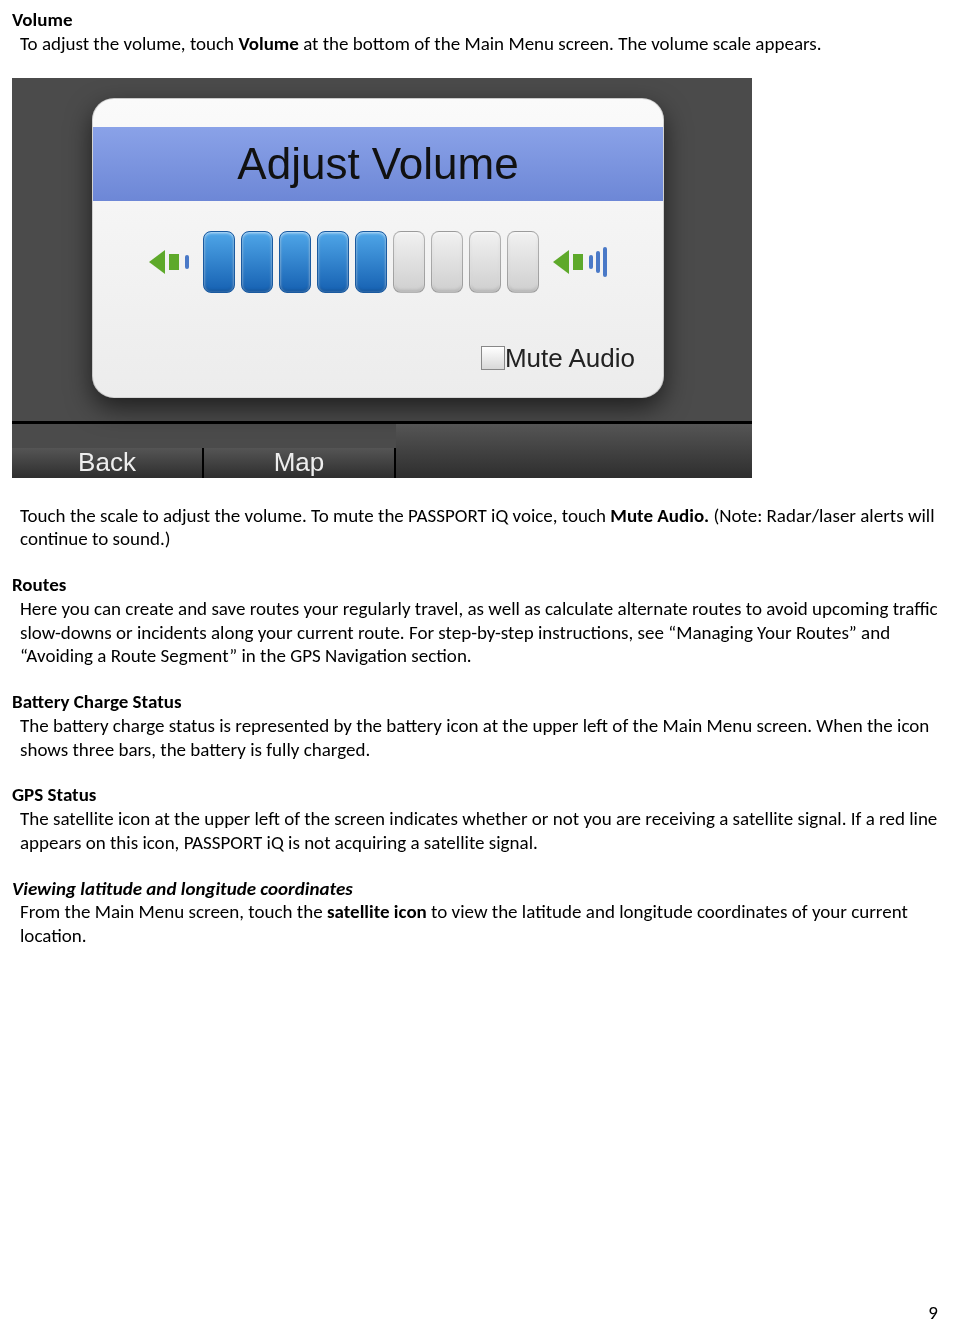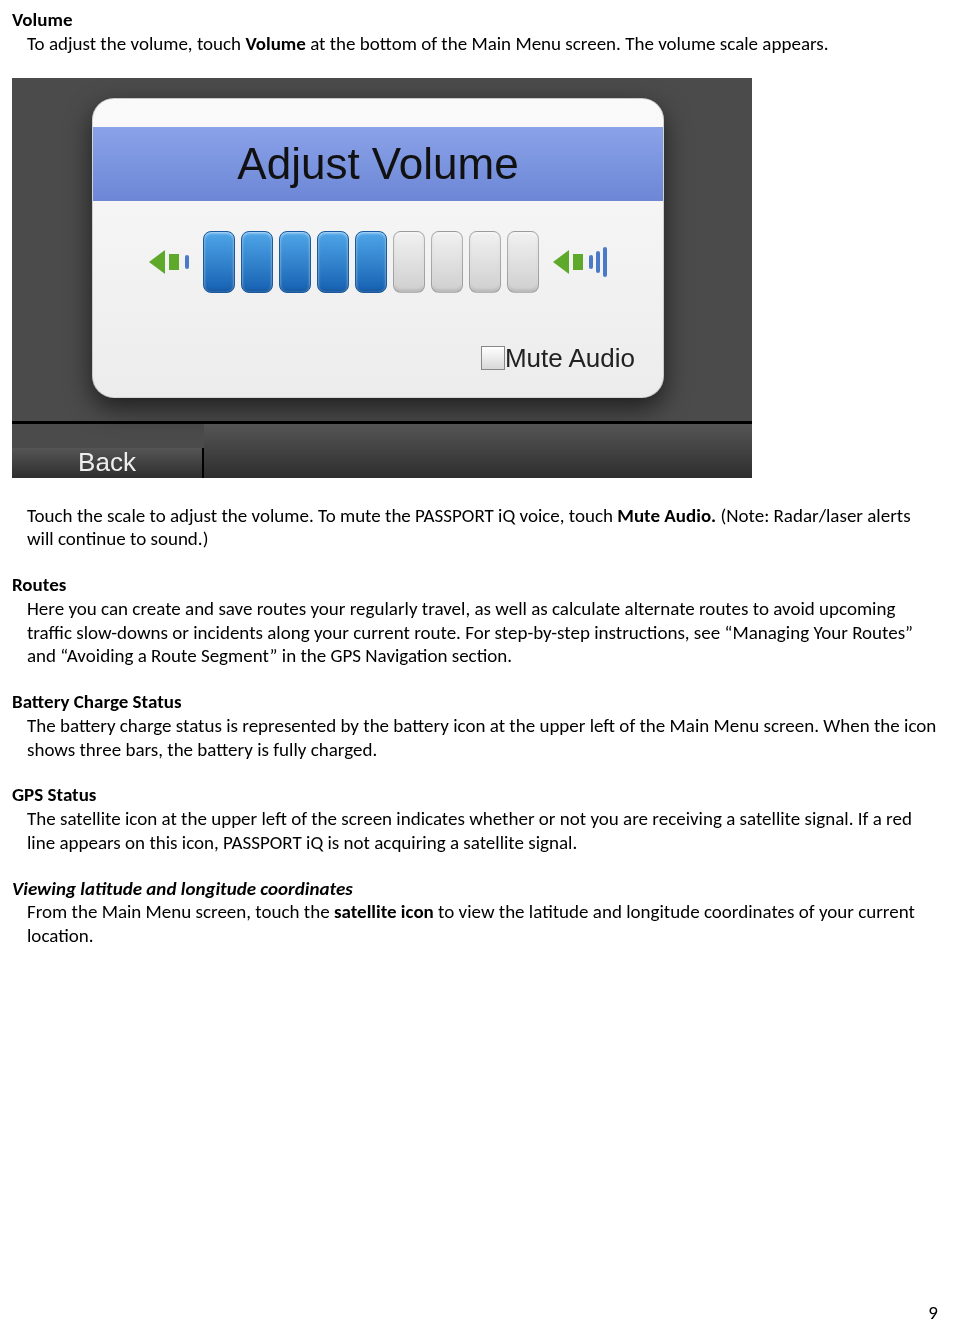--- a/index.html
+++ b/index.html
@@ -10,21 +10,21 @@
     padding: 8px 12px 40px 12px;
     color: #000;
     background: #fff;
     width: 950px;
     box-sizing: border-box;
     position: relative;
     min-height: 1335px;
   }
   .bold { font-weight: bold; }
   .italic { font-style: italic; }
-  .para { margin: 0 0 22px 15px; }
+  .para { margin: 0 0 22px 8px; }
   .heading { font-weight: bold; margin: 0; }
   .page-no { position: absolute; right: 12px; bottom: 10px; font-size: 19px; }
 
   
   .device {
     width: 740px;
     height: 400px;
     background: #4b4b4b;
     margin: 6px 0 26px 0;
     position: relative;
@@ -157,20 +157,21 @@
           </div>
       </div>
     </div>
     <div class="mute-row">
       <div class="chk"></div>
       <span>Mute Audio</span>
     </div>
   </div>
   <div class="bottombar">
     <div class="bb-btn">Back</div>
+    <div class="bb-btn">Map</div>
     <div class="bb-rest"></div>
   </div>
 </div>
 
 <div class="para">
   <span>Touch the scale to adjust the volume. To mute the PASSPORT iQ voice, touch </span><span class="bold">Mute Audio.</span><span> (Note: Radar/laser alerts will continue to sound.)</span>
 </div>
 
 <div class="heading">Routes</div>
 <div class="para">Here you can create and save routes your regularly travel, as well as calculate alternate routes to avoid upcoming traffic slow-downs or incidents along your current route. For step-by-step instructions, see “Managing Your Routes” and “Avoiding a Route Segment” in the GPS Navigation section.</div>

